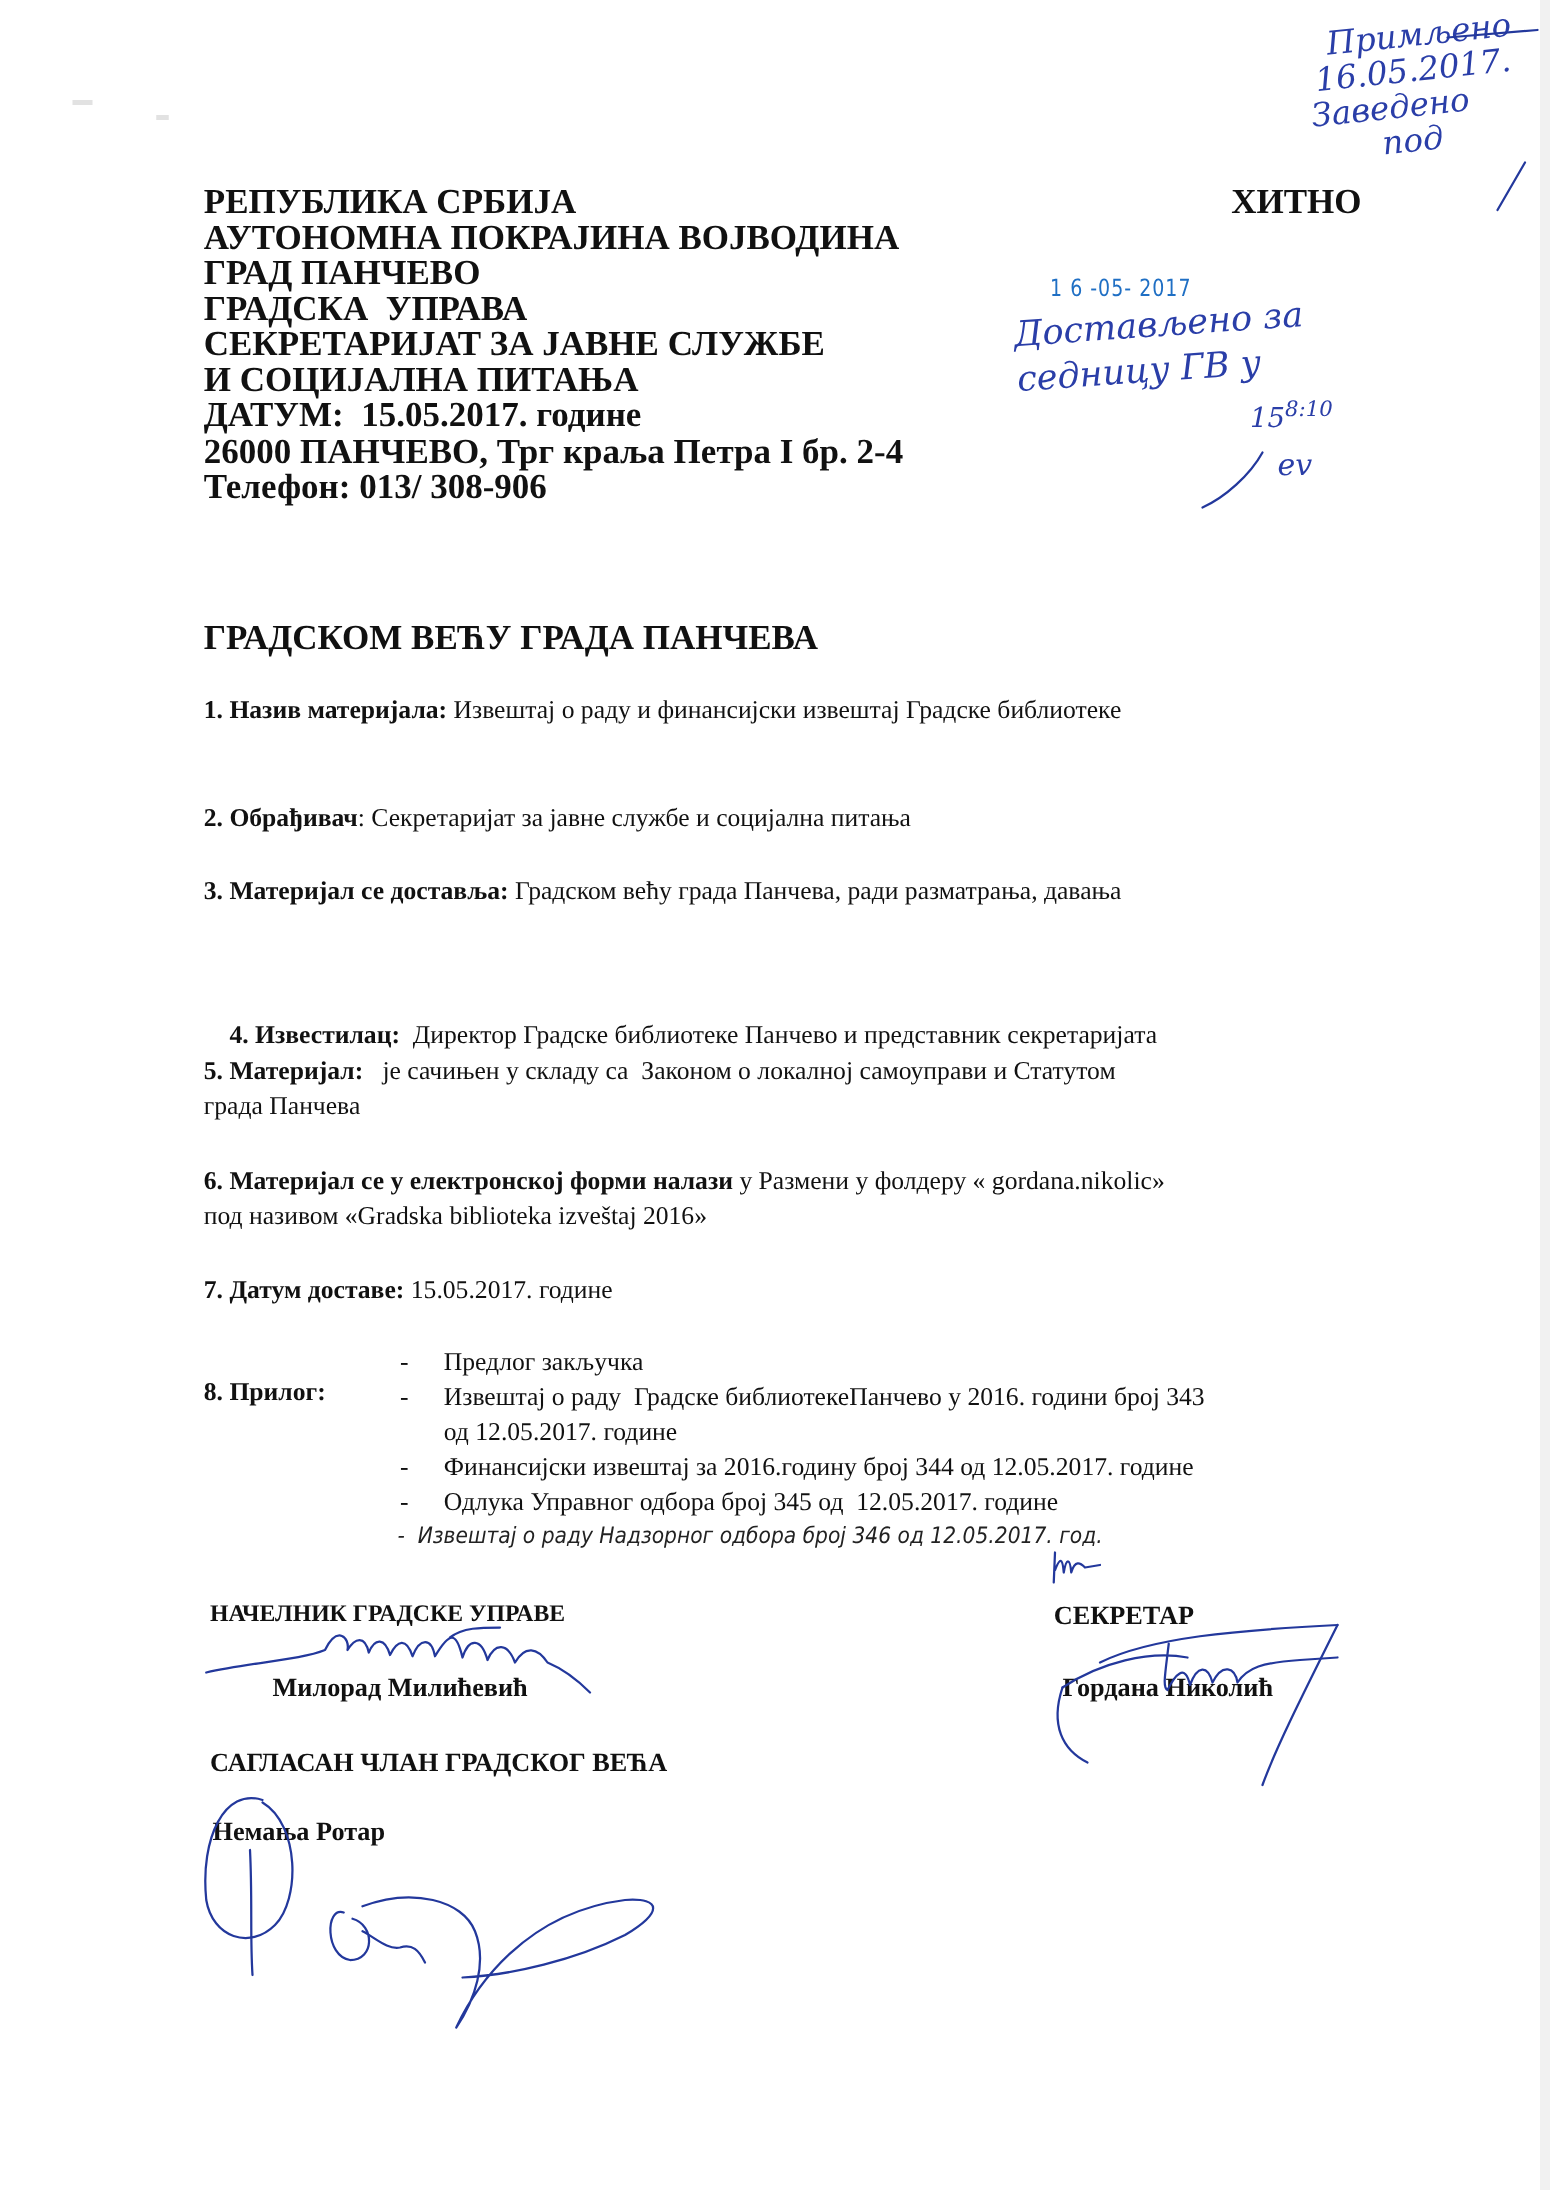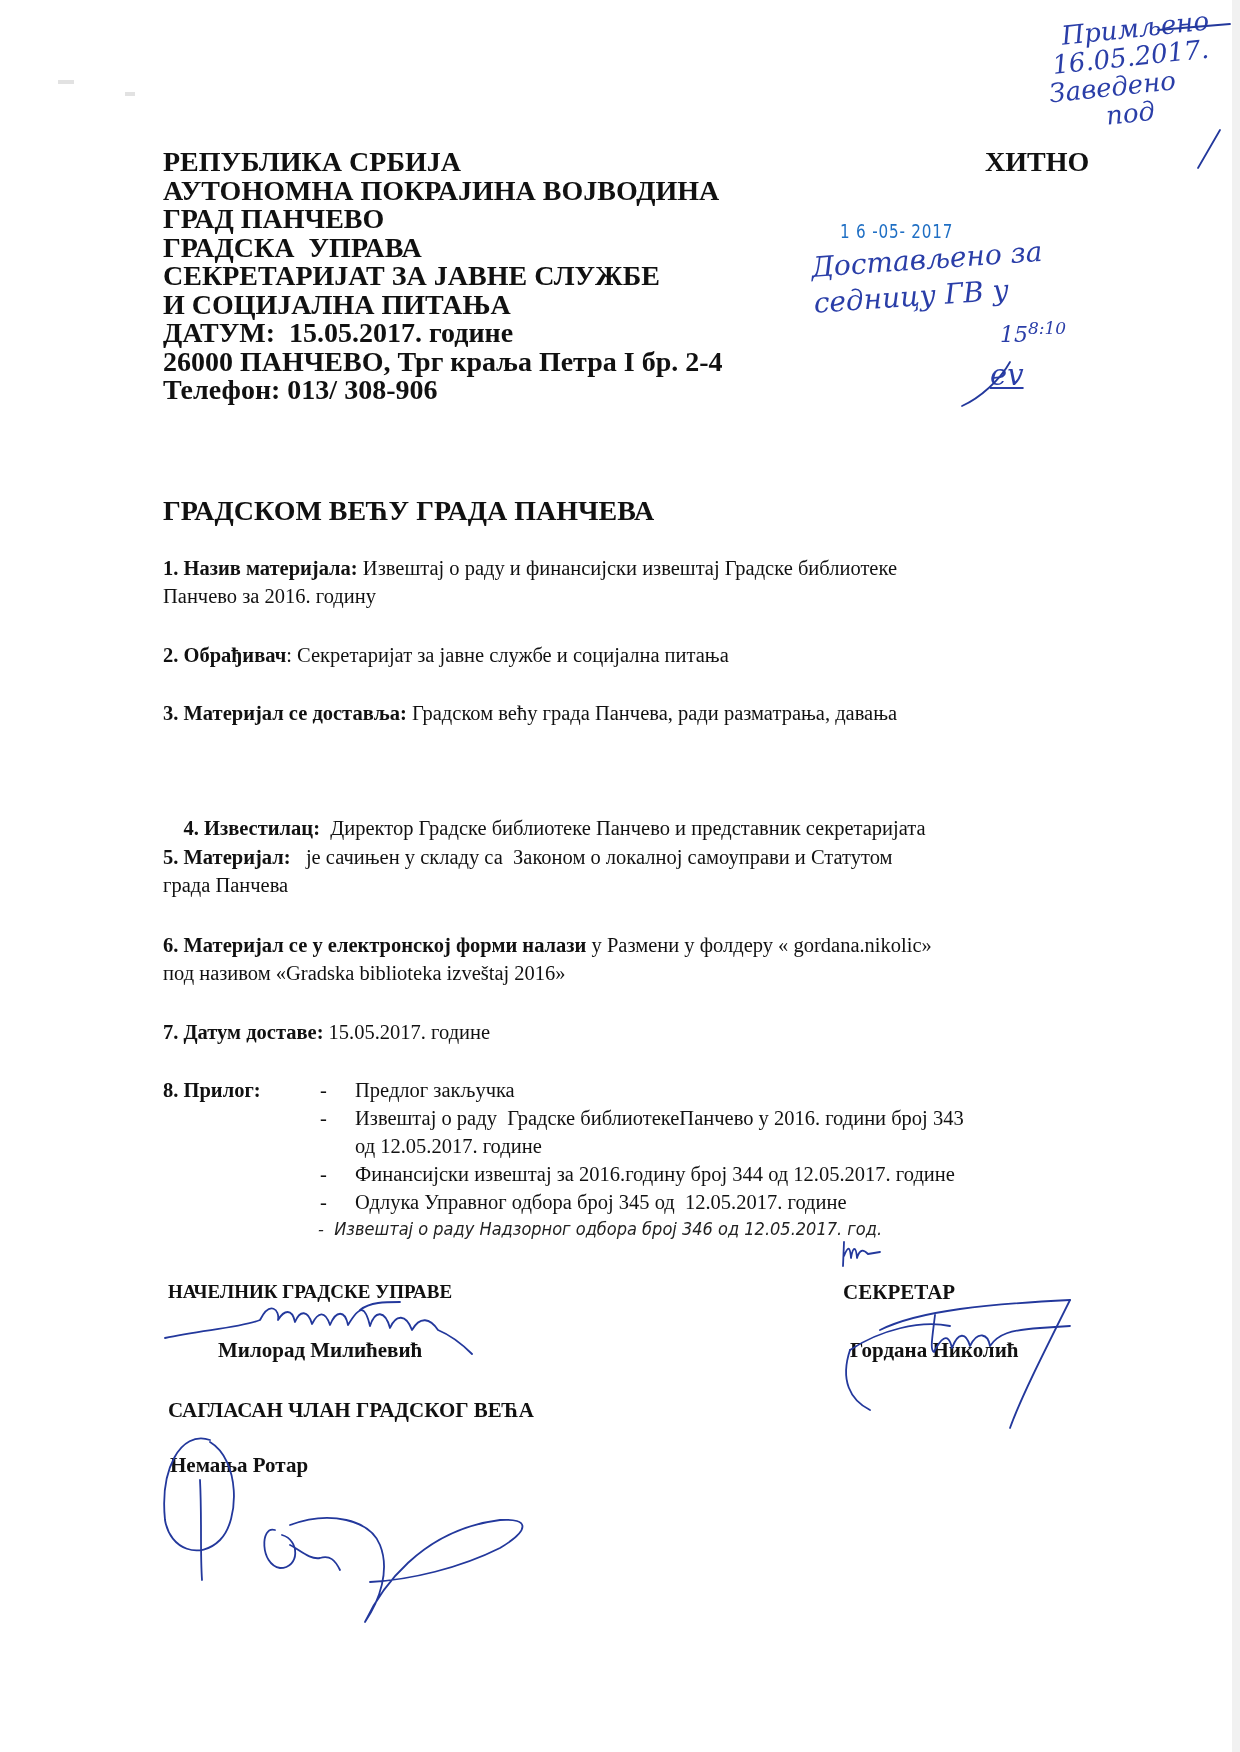--- a/index.html
+++ b/index.html
@@ -52,30 +52,29 @@
 
   <div class="abs stamp" style="left:840px; top:220px;">1 6 -05- 2017</div>
 
   <div class="abs ink" style="left:810px; top:250px; font-size:28px; line-height:36px; transform:rotate(-4deg); transform-origin:left top;">
     <div>Достављено за</div>
     <div>седницу ГВ у</div>
   </div>
   <div class="abs ink" style="left:1000px; top:318px; font-size:22px;">
     <span>15</span><sup style="font-size:17px">8:10</sup>
   </div>
-  <div class="abs ink" style="left:990px; top:358px; font-size:29px;text-decoration:underline;">ev</div>
+  <div class="abs ink" style="left:1022px; top:358px; font-size:24px;">ev</div>
   <svg class="sig" style="left:960px; top:360px;" width="60" height="50">
     <path d="M50 2 C 40 20, 20 38, 2 46"></path>
   </svg>
 
   <div class="abs hdr" style="left:163px; top:497px;">ГРАДСКОМ ВЕЋУ ГРАДА ПАНЧЕВА</div>
 
   <div class="abs txt" style="left:163px; top:554px;">
     <div><span class="b">1. Назив материјала:</span><span> Извештај о раду и финансијски извештај Градске библиотеке</span></div>
-    <div>Панчево за 2016. годину</div>
   </div>
 
   <div class="abs txt" style="left:163px; top:641px;">
     <span class="b">2. Обрађивач</span><span>: Секретаријат за јавне службе и социјална питања</span>
   </div>
 
   <div class="abs txt" style="left:163px; top:699px;">
     <div><span class="b">3. Материјал се доставља:</span><span> Градском већу града Панчева, ради разматрања, давања</span></div>
   </div>
 
@@ -90,21 +89,21 @@
 
   <div class="abs txt" style="left:163px; top:931px;">
     <div><span class="b">6. Материјал се у електронској форми налази</span><span> у Размени у фолдеру « gordana.nikolic»</span></div>
     <div>под називом «Gradska biblioteka izveštaj 2016»</div>
   </div>
 
   <div class="abs txt" style="left:163px; top:1018px;">
     <span class="b">7. Датум доставе:</span><span> 15.05.2017. године</span>
   </div>
 
-  <div class="list-row b" style="left:163px; top:1076px;">8. Прилог:</div>
+  <div class="list-row b" style="left:163px; top:1100px;">8. Прилог:</div>
   <div class="list-row" style="left:0; top:1076px; width:1240px;">
     <span class="dash">-</span>
     <span style="position:absolute; left:355px;">Предлог закључка</span>
   </div>
   <div class="list-row" style="left:0; top:1104px; width:1240px;">
     <span class="dash">-</span>
     <span style="position:absolute; left:355px; white-space:pre;">Извештај о раду  Градске библиотекеПанчево у 2016. години број 343</span>
   </div>
   <div class="list-row" style="left:355px; top:1132px;">од 12.05.2017. године</div>
   <div class="list-row" style="left:0; top:1160px; width:1240px;">

